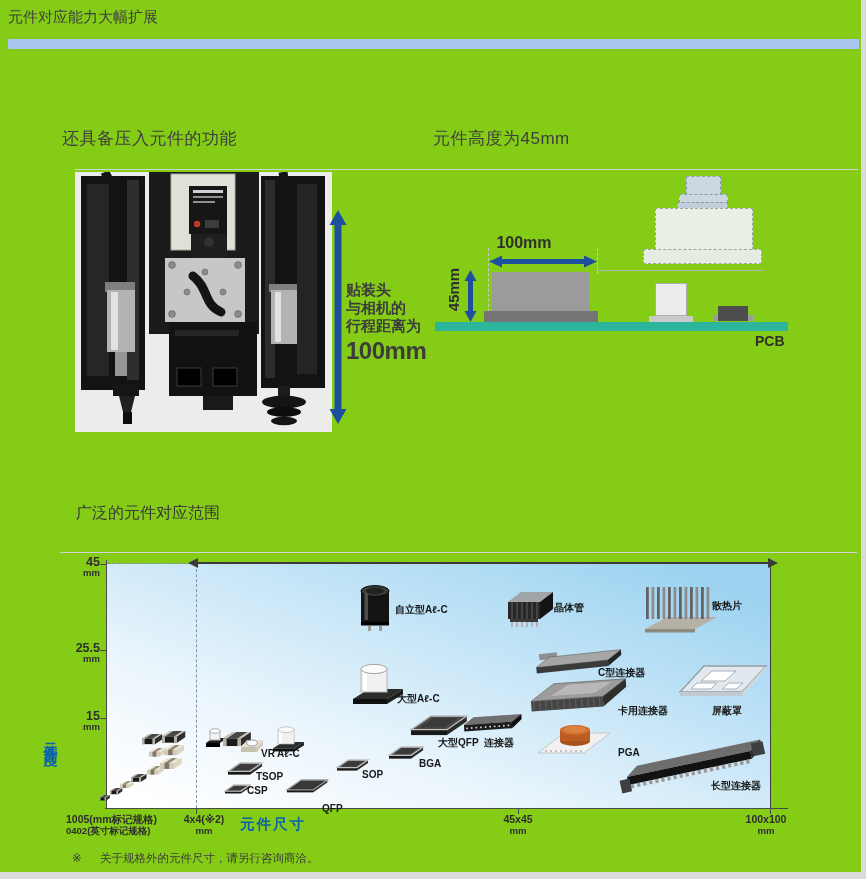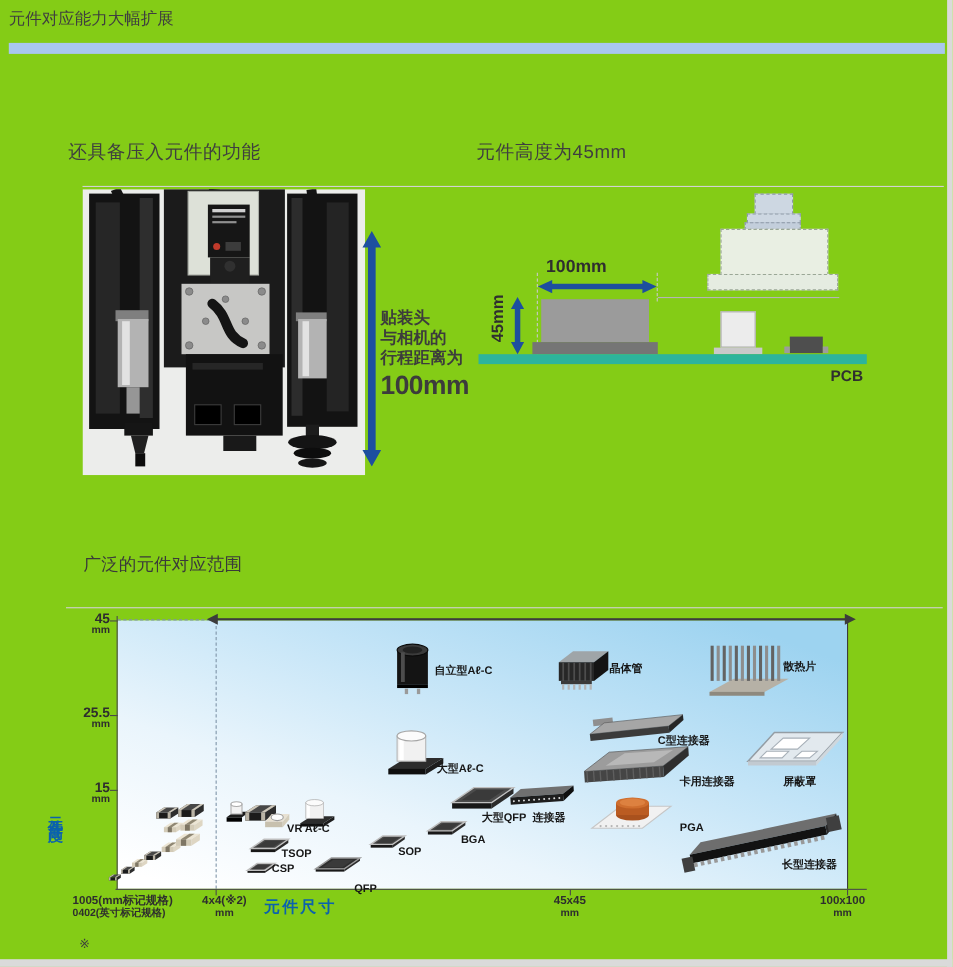--- a/index.html
+++ b/index.html
@@ -597,14 +597,15 @@
           <rect x="127.8" y="23" width="3.2" height="4" fill="#999"></rect>
           <polygon points="134,15 146,6 146,13 134,23" fill="#2a2a2a"></polygon>
           <rect x="0" y="17" width="10" height="13" fill="#3f3f3f"></rect>
           <rect x="136" y="8" width="12" height="13" fill="#3f3f3f"></rect>
         </svg>
       </div>
       <div class="comp-label" style="left: 711px; top: 779px;">长型连接器</div>
     </div>
 
   <div class="abs" id="fn-marker">※</div>
+  <div class="abs" id="fn-text">关于规格外的元件尺寸，请另行咨询商洽。</div>
 
 </div>
 
 </body></html>

